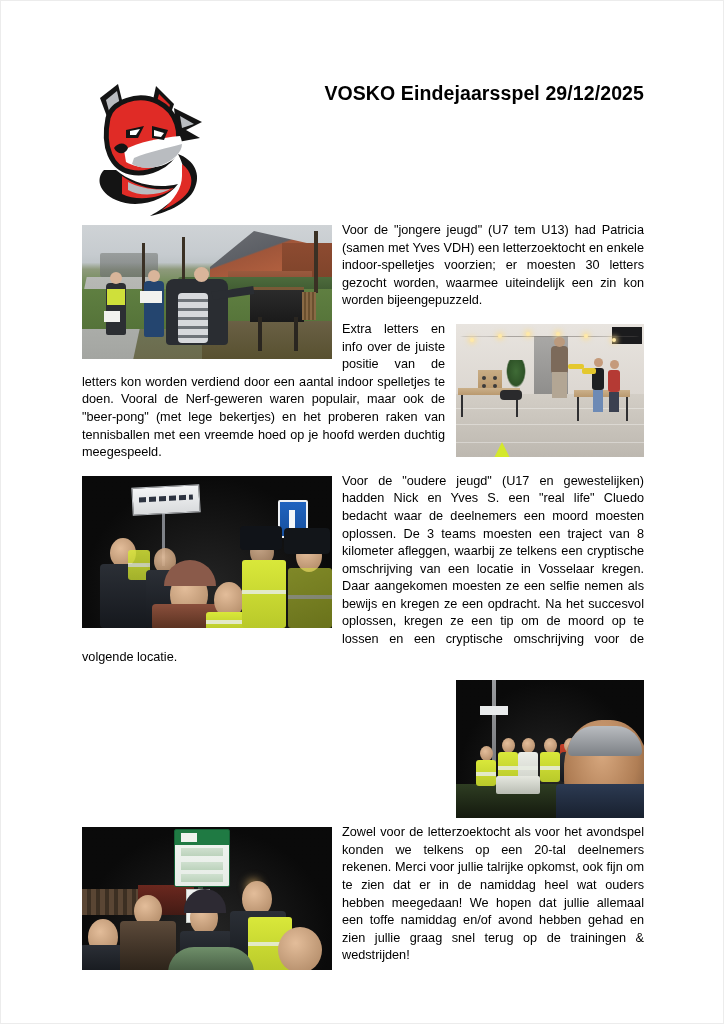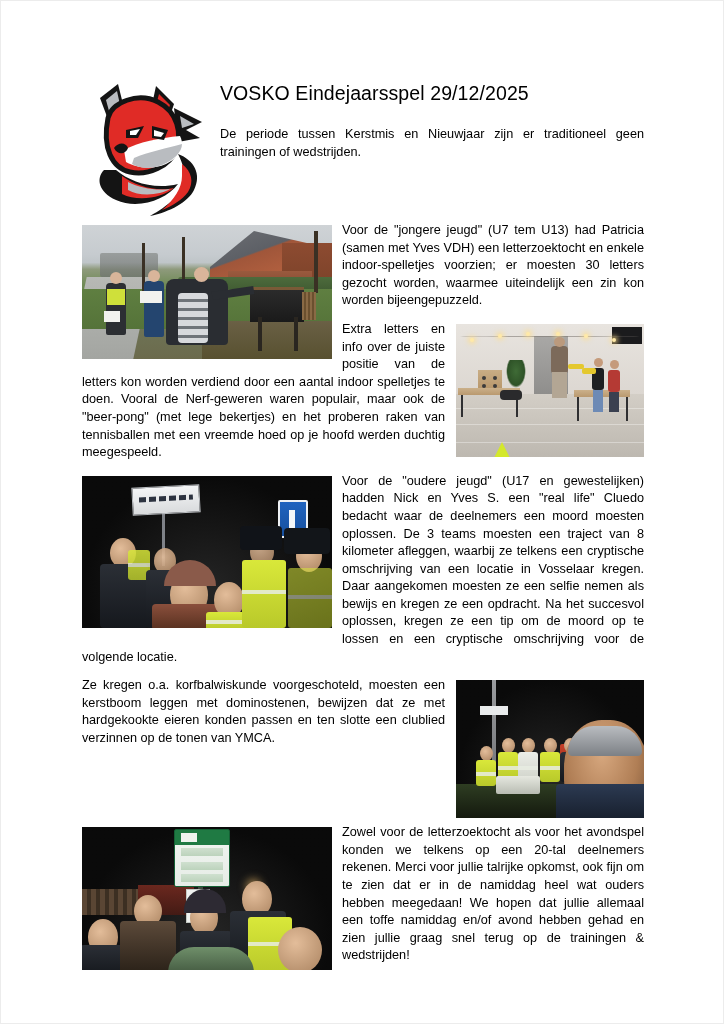--- a/index.html
+++ b/index.html
@@ -40,25 +40,25 @@
     width: 126px;
     height: 142px;
     margin: 8px 12px 2px 0px;
     shape-outside: margin-box;
   }
   .logo svg { display: block; width: 126px; height: 142px; }
 
   
   .title {
     font-size: 19.5px;
-    font-weight: normal;
+    font-weight: bold;
     color: #000000;
-    text-align: left;
+    text-align: right;
     letter-spacing: 0.1px;
-    margin: 12px 0 11px 0;
+    margin: 12px 0 18px 0;
     padding-left: 30px;
   }
 
   
   p.body-text {
     font-size: 12.7px;
     line-height: 17.6px;
     color: #000000;
     text-align: justify;
     margin: 0 0 11px 0;
@@ -288,21 +288,20 @@
                    C86 128 100 116 102 104 C104 94 100 84 96 76 Z" fill="#141414"></path>
           <path d="M100 86 C110 94 112 104 106 114 C100 122 90 128 80 132
                    C92 122 100 110 100 98 Z" fill="#e02b26"></path>
         </g>
       </svg>
     </div>
 
     <h1 class="title">VOSKO Eindejaarsspel 29/12/2025</h1>
 
     <div class="intro">
-      <p class="body-text">De periode tussen Kerstmis en Nieuwjaar zijn er traditioneel geen trainingen of wedstrijden.</p>
     </div>
 
     <div style="clear:both;"></div>
 
     <div class="photo photo-left ph-a">
       <div class="scene sc-a">
         <div class="farhouse"></div>
         <div class="road"></div>
         <div class="house"></div>
         <div class="house2"></div>
@@ -446,21 +445,20 @@
         <div style="position:absolute; left:40px; top:96px; width:44px; height:18px;
                     background: linear-gradient(#e6e8e0,#b9bcb3); border-radius:2px;"></div>
         <div class="bigface"></div>
         <div class="cap"></div>
         <div class="coat" style="right:-8px; bottom:-12px; width:96px; height:46px;
                     background: linear-gradient(#2c3a52,#111722);"></div>
       </div>
 
     </div>
 
-    <p class="body-text">Ze kregen o.a. korfbalwiskunde voorgeschoteld, moesten een kerstboom leggen met dominostenen, bewijzen dat ze met hardgekookte eieren konden passen en ten slotte een clublied verzinnen op de tonen van YMCA.</p>
 
     <div style="clear:right;"></div>
 
     <div class="photo photo-left ph-e night">
       <div class="scene sc-e">
         <div class="dark"></div>
         <div class="fence"></div>
         <div class="redwall"></div>
         <div class="gpost"></div>
         <div class="gsign">

